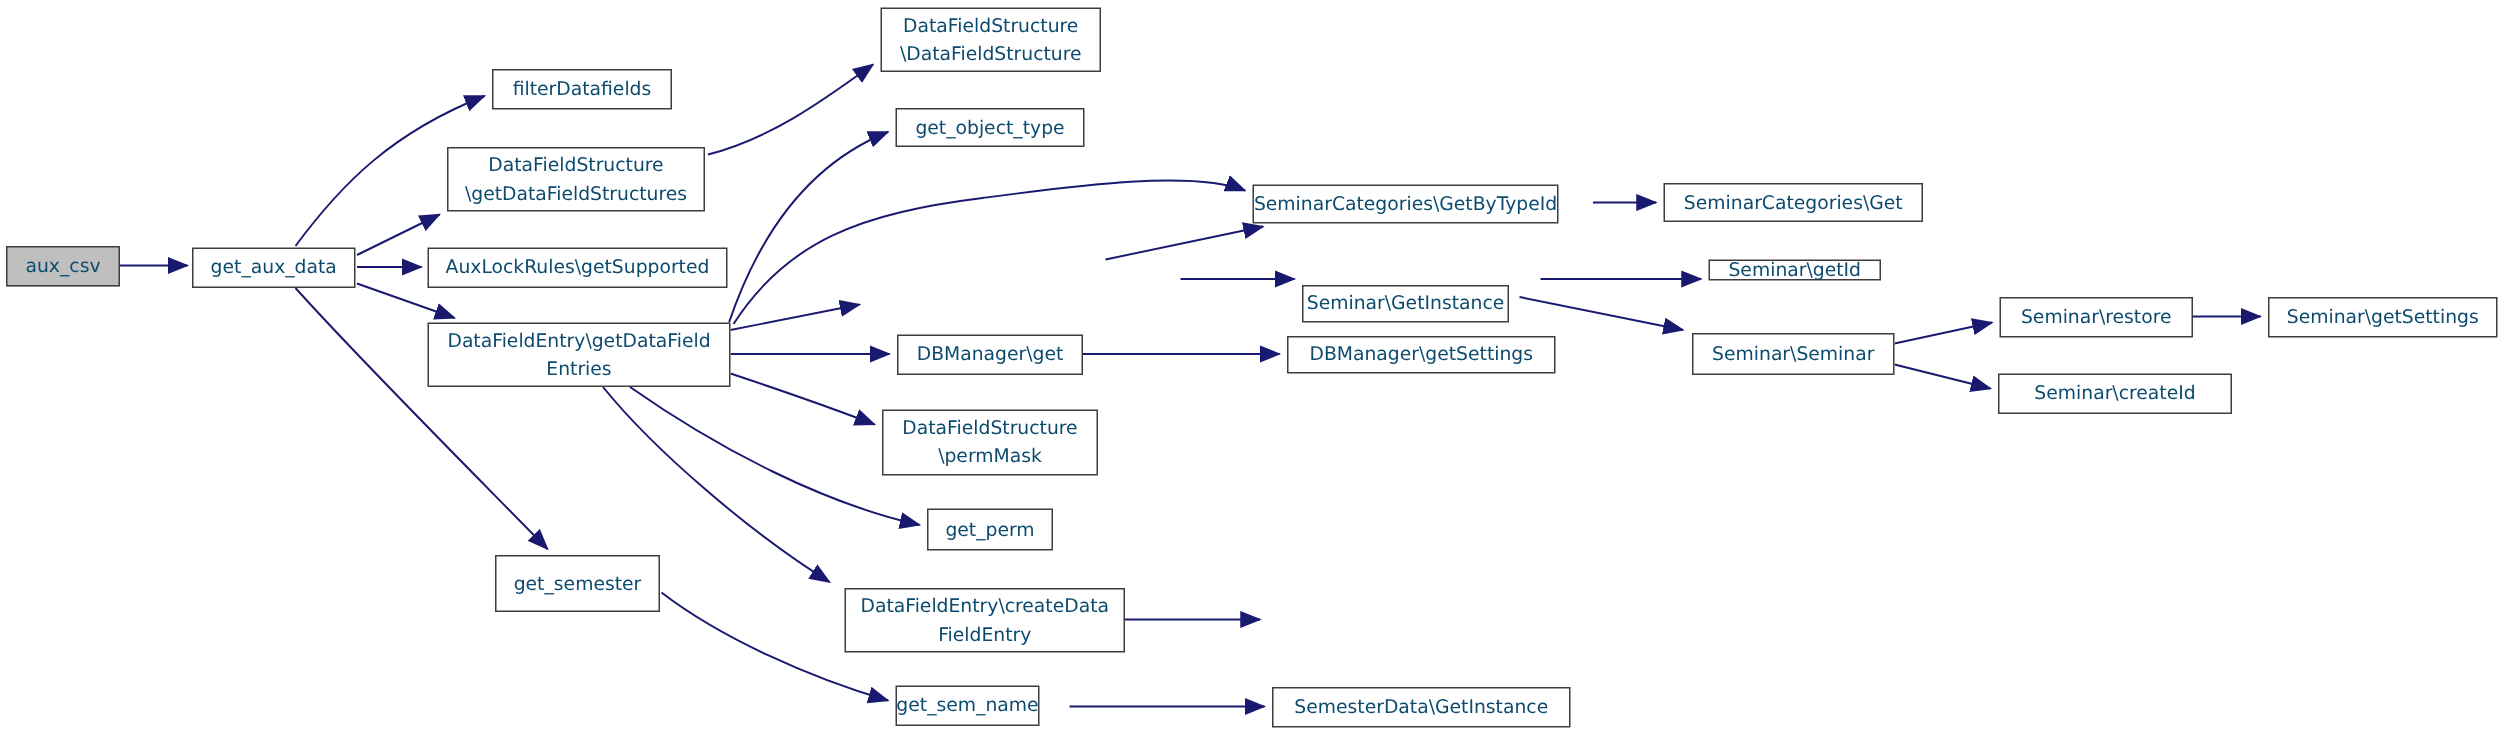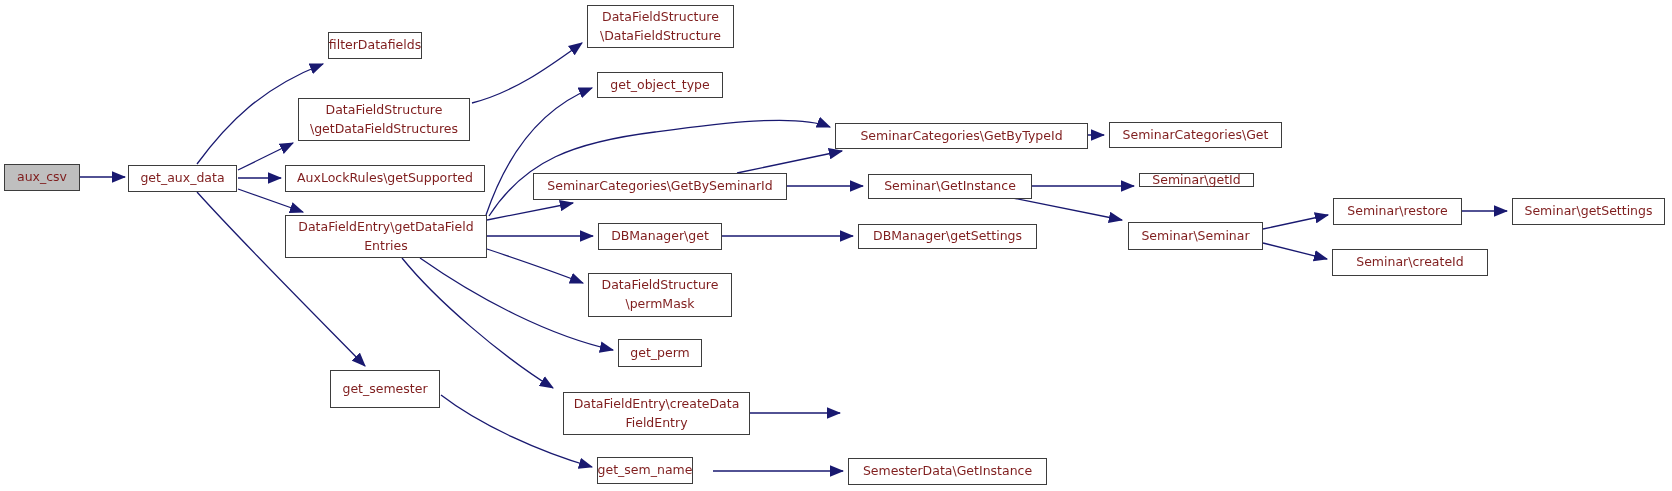--- a/index.html
+++ b/index.html
@@ -25,21 +25,21 @@
   .edge {
     fill: none;
     stroke: #191970;
     stroke-width: 1.3px;
   }
   .node {
     position: absolute;
     box-sizing: border-box;
     border: 1.4px solid #3d3d3d;
     background: #ffffff;
-    color: #7f1d1d;
+    color: #0c4a6e;
     font-size: 12.5px;
     line-height: 1.5;
     display: flex;
     align-items: center;
     justify-content: center;
     text-align: center;
     white-space: pre-line;
     cursor: pointer;
   }
   .node.hl {
@@ -83,54 +83,53 @@
     <path class="edge" d="M1462,211 L1507,211" marker-end="url(#arrowhead)"></path>
     <path class="edge" d="M750,413 L840,413" marker-end="url(#arrowhead)"></path>
     <path class="edge" d="M441,395 C480,425 540,452 592,467" marker-end="url(#arrowhead)"></path>
     <path class="edge" d="M713,471 L843,471" marker-end="url(#arrowhead)"></path>
   </svg>
 
   <div class="node hl" style="left:4px;top:164px;width:76px;height:27px">aux_csv</div>
 
   <div class="node" style="left:128px;top:165px;width:109px;height:27px">get_aux_data</div>
 
-  <div class="node" style="left:328px;top:32px;width:94px;height:27px">filterDatafields</div>
+  <div class="node" style="left:328px;top:46px;width:120px;height:27px">filterDatafields</div>
 
   <div class="node" style="left:298px;top:98px;width:172px;height:43px">DataFieldStructure
 \getDataFieldStructures</div>
 
   <div class="node" style="left:285px;top:165px;width:200px;height:27px">AuxLockRules\getSupported</div>
 
   <div class="node" style="left:285px;top:215px;width:202px;height:43px">DataFieldEntry\getDataField
 Entries</div>
 
   <div class="node" style="left:330px;top:370px;width:110px;height:38px">get_semester</div>
 
   <div class="node" style="left:587px;top:5px;width:147px;height:43px">DataFieldStructure
 \DataFieldStructure</div>
 
   <div class="node" style="left:597px;top:72px;width:126px;height:26px">get_object_type</div>
 
-  <div class="node" style="left:533px;top:173px;width:254px;height:27px">SeminarCategories\GetBySeminarId</div>
 
   <div class="node" style="left:598px;top:223px;width:124px;height:27px">DBManager\get</div>
 
   <div class="node" style="left:588px;top:273px;width:144px;height:44px">DataFieldStructure
 \permMask</div>
 
   <div class="node" style="left:618px;top:339px;width:84px;height:28px">get_perm</div>
 
   <div class="node" style="left:563px;top:392px;width:187px;height:43px">DataFieldEntry\createData
 FieldEntry</div>
 
   <div class="node" style="left:597px;top:457px;width:96px;height:27px">get_sem_name</div>
 
-  <div class="node" style="left:835px;top:123px;width:253px;height:26px">SeminarCategories\GetByTypeId</div>
+  <div class="node" style="left:835px;top:123px;width:204px;height:26px">SeminarCategories\GetByTypeId</div>
 
-  <div class="node" style="left:868px;top:174px;width:164px;height:25px">Seminar\GetInstance</div>
+  <div class="node" style="left:868px;top:190px;width:138px;height:25px">Seminar\GetInstance</div>
 
   <div class="node" style="left:858px;top:224px;width:179px;height:25px">DBManager\getSettings</div>
 
 
   <div class="node" style="left:848px;top:458px;width:199px;height:27px">SemesterData\GetInstance</div>
 
   <div class="node" style="left:1109px;top:122px;width:173px;height:26px">SeminarCategories\Get</div>
 
   <div class="node" style="left:1139px;top:173px;width:115px;height:14px">Seminar\getId</div>
 

